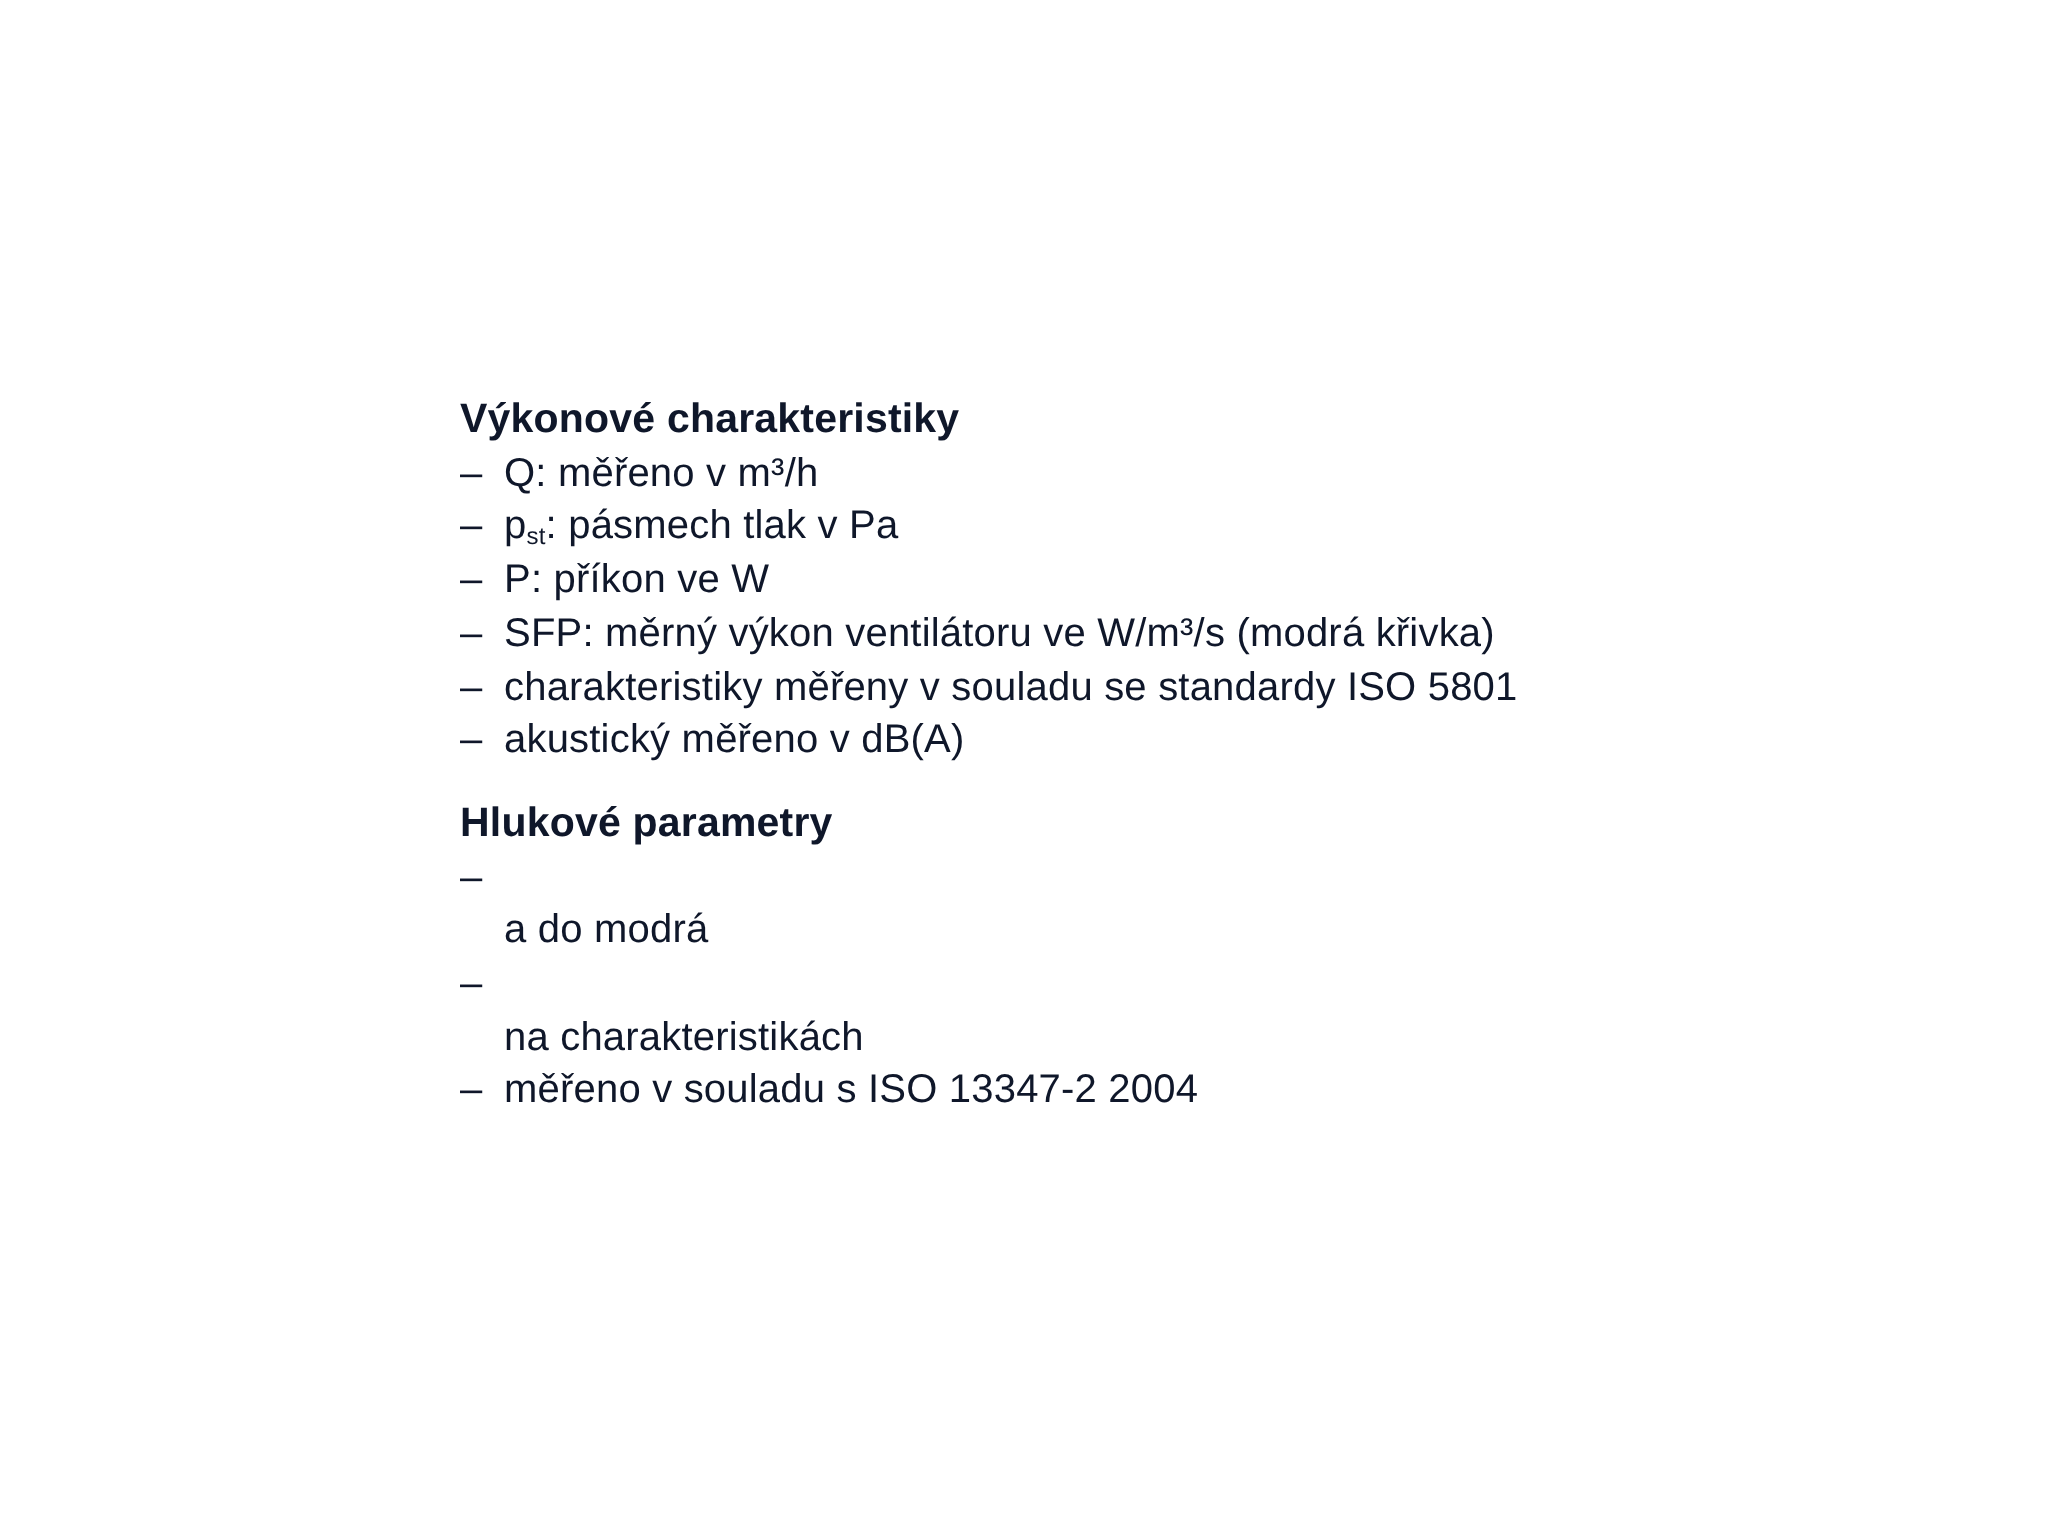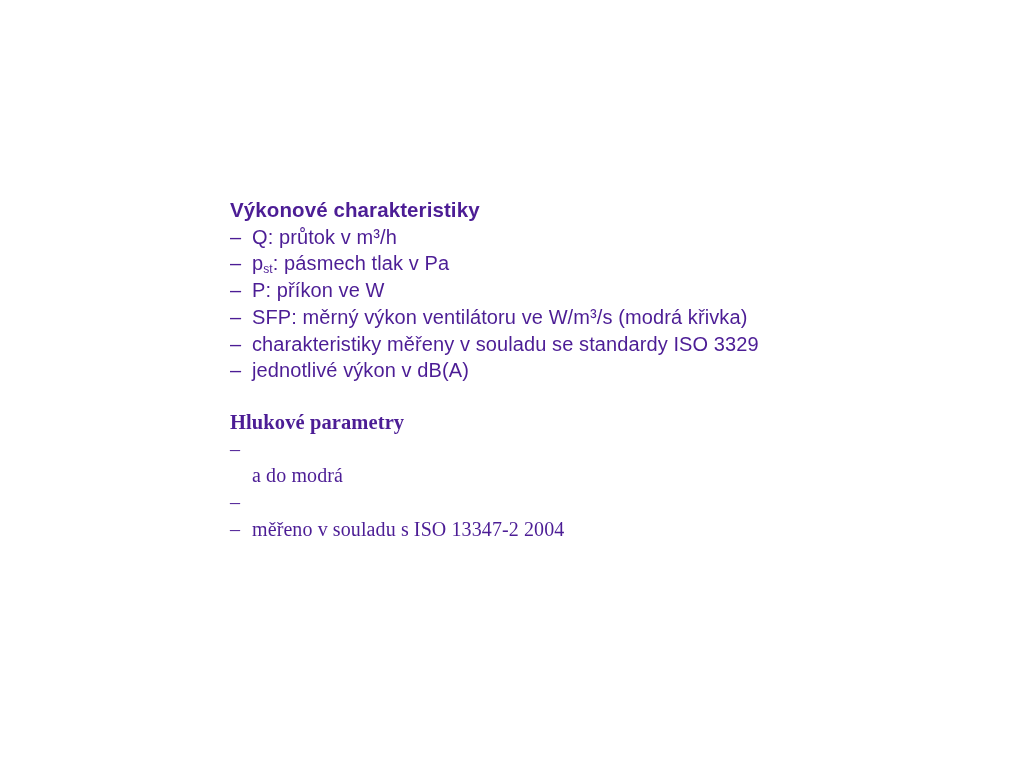--- a/index.html
+++ b/index.html
@@ -8,103 +8,102 @@
     height: 768px;
     background: #ffffff;
     overflow: hidden;
     font-family: "Liberation Sans", "DejaVu Sans", sans-serif;
   }
   .content {
     position: absolute;
     left: 230px;
     top: 197px;
     width: 580px;
-    color: #4c1d95;
+    color: #0f172a;
     font-size: 20px;
     line-height: 26.7px;
     letter-spacing: 0.1px;
   }
   .section-title {
     font-size: 20.5px;
     font-weight: bold;
     line-height: 26.7px;
   }
   .bullet-item {
     display: flex;
     align-items: flex-start;
   }
   .bullet-dash {
     flex: 0 0 22px;
   }
   .item-text {
     flex: 1 1 auto;
   }
   .section + .section {
-    margin-top: 25px;
-    font-family: Liberation Serif, serif;
+    margin-top: 15px;
   }
   sub.sub-st {
     font-size: 12px;
     line-height: 0;
     vertical-align: baseline;
     position: relative;
     top: 3px;
     text-align: center;
   }
 </style>
 </head>
 <body>
 
 <div class="content">
 
   <div class="section">
     <div class="section-title">Výkonové charakteristiky</div>
 
     <div class="bullet-item">
       <span class="bullet-dash">–</span>
-      <span class="item-text">Q: průtok v m³/h</span>
+      <span class="item-text">Q: měřeno v m³/h</span>
     </div>
 
     <div class="bullet-item">
       <span class="bullet-dash">–</span>
       <span class="item-text"><span>p</span><sub class="sub-st">st</sub><span>: pásmech tlak v Pa</span></span>
     </div>
 
     <div class="bullet-item">
       <span class="bullet-dash">–</span>
       <span class="item-text">P: příkon ve W</span>
     </div>
 
     <div class="bullet-item">
       <span class="bullet-dash">–</span>
       <span class="item-text">SFP: měrný výkon ventilátoru ve W/m³/s (modrá křivka)</span>
     </div>
 
     <div class="bullet-item">
       <span class="bullet-dash">–</span>
-      <span class="item-text">charakteristiky měřeny v souladu se standardy ISO 3329</span>
+      <span class="item-text">charakteristiky měřeny v souladu se standardy ISO 5801</span>
     </div>
 
     <div class="bullet-item">
       <span class="bullet-dash">–</span>
-      <span class="item-text">jednotlivé výkon v dB(A)</span>
+      <span class="item-text">akustický měřeno v dB(A)</span>
     </div>
   </div>
 
   <div class="section">
     <div class="section-title">Hlukové parametry</div>
 
     <div class="bullet-item">
       <span class="bullet-dash">–</span>
       <span class="item-text"><br><span>a do modrá</span></span>
     </div>
 
     <div class="bullet-item">
       <span class="bullet-dash">–</span>
-      <span class="item-text"><br></span>
+      <span class="item-text"><br><span>na charakteristikách</span></span>
     </div>
 
     <div class="bullet-item">
       <span class="bullet-dash">–</span>
       <span class="item-text">měřeno v souladu s ISO 13347-2 2004</span>
     </div>
   </div>
 
 </div>
 

